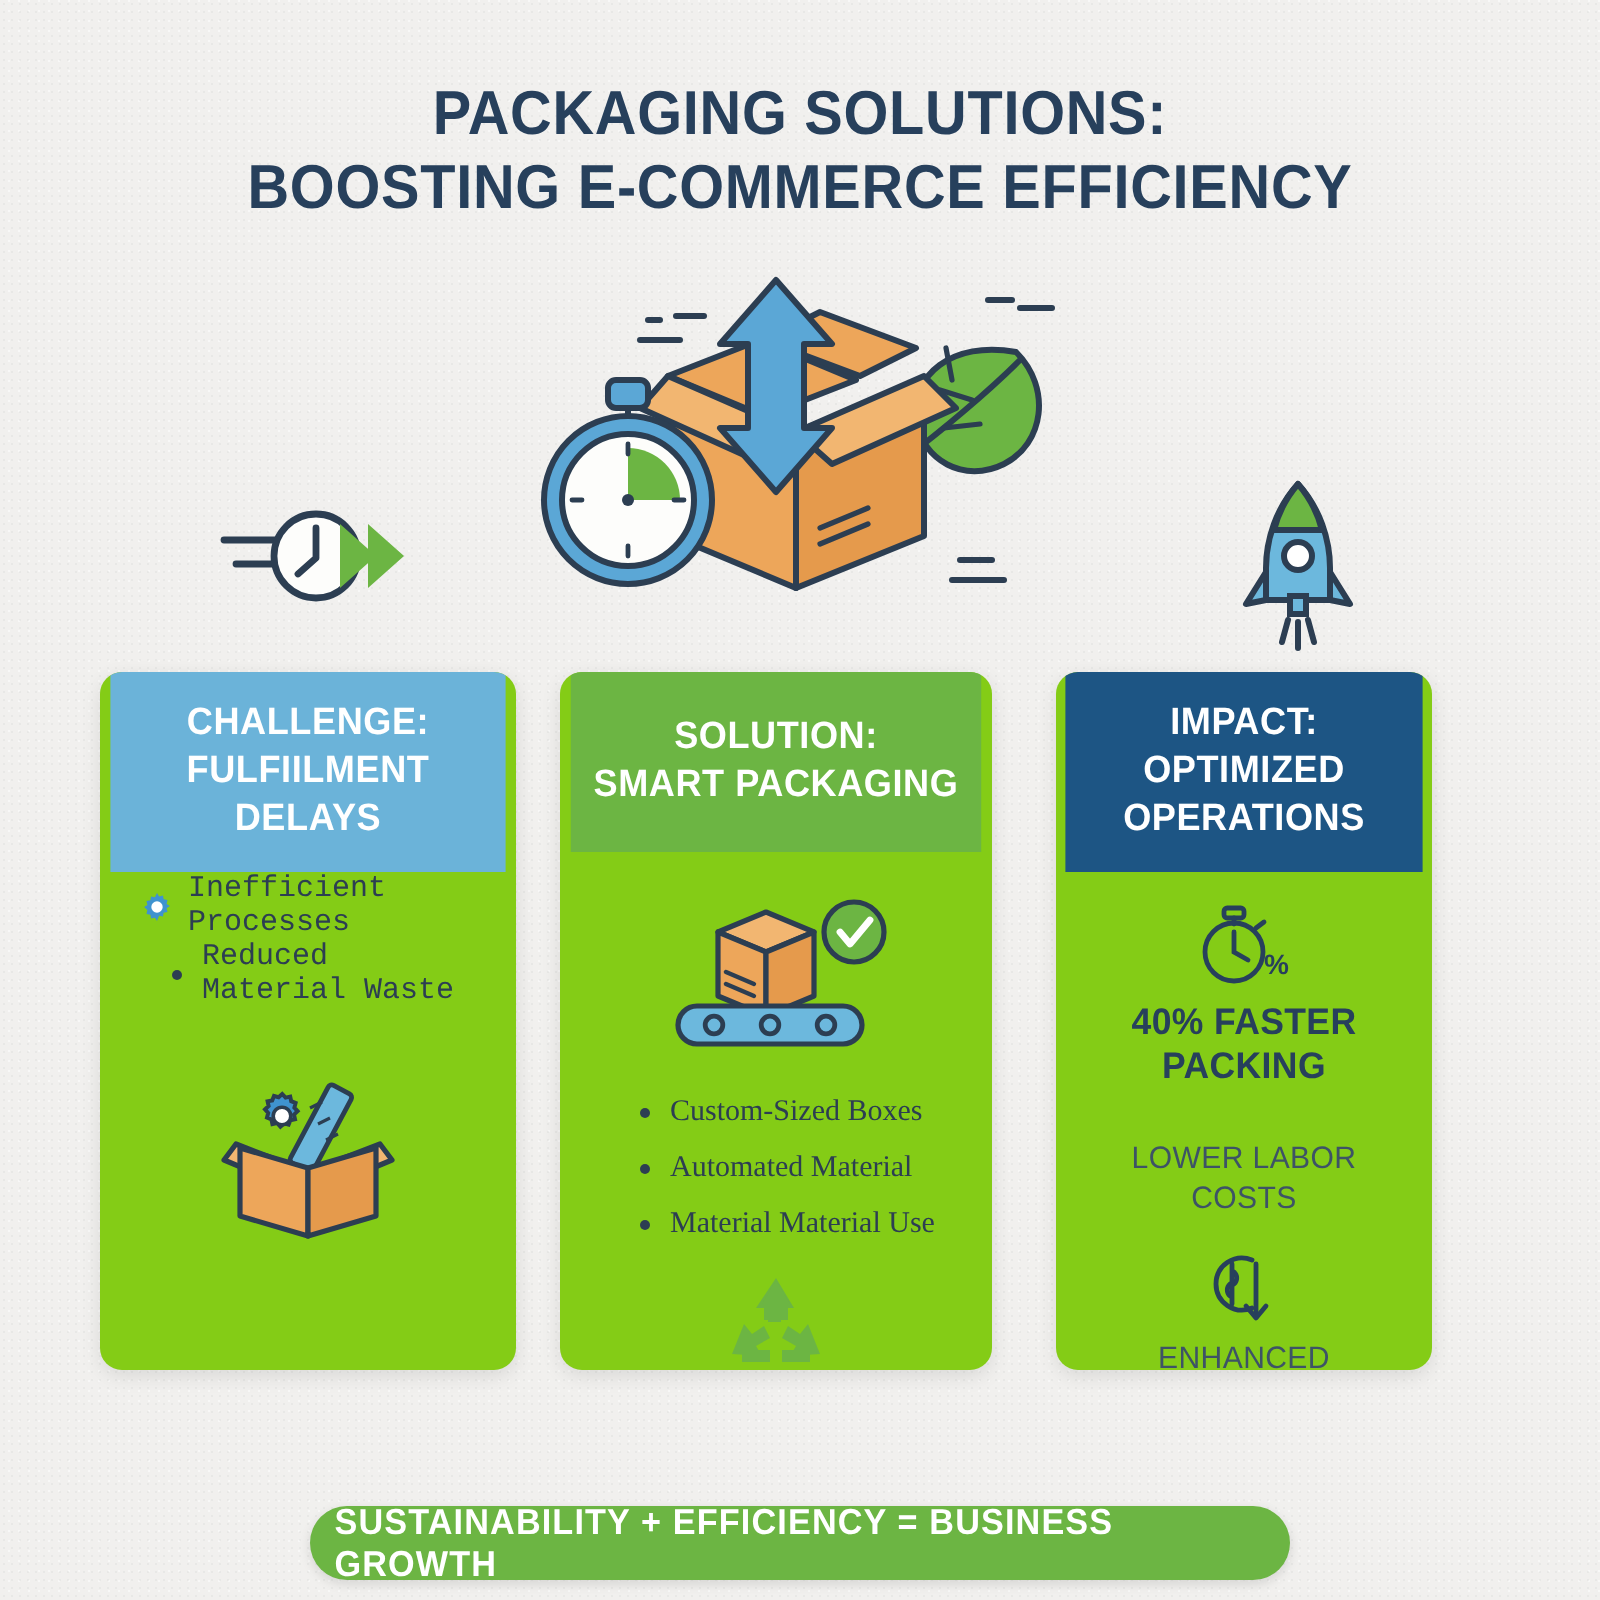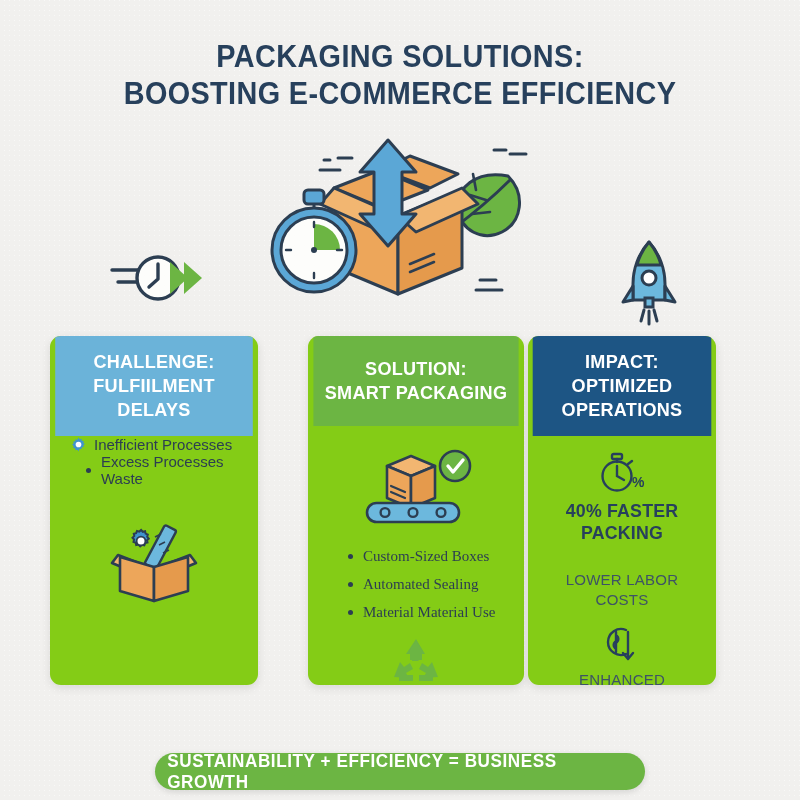--- a/index.html
+++ b/index.html
@@ -59,20 +59,21 @@
   .head-navy{background:#1d5584;}
 
   .card-body{padding:0 14px;}
 
   
   .list1{margin:0;padding:0;list-style:none;}
   .list1 li{
     display:flex;align-items:center;
     color:#2c3e52;font-size:15px;
     margin:0;
+    font-family:Liberation Mono, monospace;
   }
   .li-gear{margin-top:24px;padding-left:6px;}
   .li-dot{margin-top:36px;padding-left:22px;}
   .dot{
     width:5px;height:5px;border-radius:50%;
     background:#2c3e52;margin-right:10px;flex:none;
   }
   .gico{margin-right:7px;flex:none;display:block;}
 
   
@@ -211,21 +212,21 @@
       <ul class="list1">
         <li class="li-gear">
           <svg class="gico" width="17" height="17" viewBox="0 0 24 24">
             <path fill="#3f93cf" d="M12 2.2l1.5 2.3 2.7-.6.5 2.7 2.7.5-.6 2.7 2.3 1.5-2.3 1.5.6 2.7-2.7.5-.5 2.7-2.7-.6L12 21.8l-1.5-2.3-2.7.6-.5-2.7-2.7-.5.6-2.7L2.9 12l2.3-1.5-.6-2.7 2.7-.5.5-2.7 2.7.6z"></path>
             <circle cx="12" cy="12" r="4" fill="#ffffff"></circle>
           </svg>
           <span>Inefficient Processes</span>
         </li>
         <li class="li-dot">
           <span class="dot"></span>
-          <span>Excess Processes Waste</span>
+          <span>Reduced Material Waste</span>
         </li>
       </ul>
       <svg style="display:block;margin:34px auto 0;" width="96" height="84" viewBox="0 0 96 84">
         <g>
           <rect x="48" y="4" width="13" height="44" rx="2" fill="#6cb8dd" stroke="#2c3e52" stroke-width="2.4" transform="rotate(28 54 26)"></rect>
           <g stroke="#2c3e52" stroke-width="1.6">
             <line x1="49" y1="16" x2="55" y2="13"></line>
             <line x1="53" y1="24" x2="59" y2="21"></line>
             <line x1="57" y1="32" x2="63" y2="29"></line>
           </g>
@@ -235,21 +236,21 @@
           <circle cx="35" cy="20" r="4.4" fill="#ffffff" stroke="#2c3e52" stroke-width="1.8"></circle>
         </g>
         <path d="M12 34 L38 44 L30 52 L6 42 Z" fill="#f2b671" stroke="#2c3e52" stroke-width="2.6" stroke-linejoin="round"></path>
         <path d="M84 34 L58 44 L66 52 L90 42 Z" fill="#f2b671" stroke="#2c3e52" stroke-width="2.6" stroke-linejoin="round"></path>
         <path d="M14 36 L14 70 L48 80 L48 46 Z" fill="#eda65a" stroke="#2c3e52" stroke-width="2.6" stroke-linejoin="round"></path>
         <path d="M48 46 L48 80 L82 70 L82 36 Z" fill="#e59a4c" stroke="#2c3e52" stroke-width="2.6" stroke-linejoin="round"></path>
       </svg>
     </div>
   </div>
 
-  <div class="card" style="left:308px;top:336px;width:216px;height:349px;">
+  <div class="card" style="left:280px;top:336px;width:216px;height:349px;">
     <div class="card-head head-green" style="padding:21px 10px 21px;">
       <div>SOLUTION:</div>
       <div>SMART PACKAGING</div>
     </div>
     <div class="card-body">
       <svg style="display:block;margin:22px auto 0;" width="118" height="76" viewBox="0 0 118 76">
         <g>
           <circle cx="98" cy="18" r="15" fill="#6cb543" stroke="#2c3e52" stroke-width="2.6"></circle>
           <path d="M91 18 l5 6 10 -12" fill="none" stroke="#ffffff" stroke-width="3.4" stroke-linecap="round" stroke-linejoin="round"></path>
         </g>
@@ -270,21 +271,21 @@
         </g>
       </svg>
 
       <ul class="list2" style="margin-top:24px;font-family:Liberation Serif, serif;">
         <li>
           <span class="dot"></span>
           <span>Custom-Sized Boxes</span>
         </li>
         <li>
           <span class="dot"></span>
-          <span>Automated Sealing</span>
+          <span>Automated Material</span>
         </li>
         <li>
           <span class="dot"></span>
           <span>Material Material Use</span>
         </li>
       </ul>
 
       <svg style="display:block;margin:16px auto 0;" width="52" height="48" viewBox="0 0 52 48">
         <g fill="#6cb543">
           <path d="M26 2 L35 17 L28.5 17 L28.5 24 L22 24 L22 17 L16 17 Z" transform="rotate(0 26 16)"></path>

